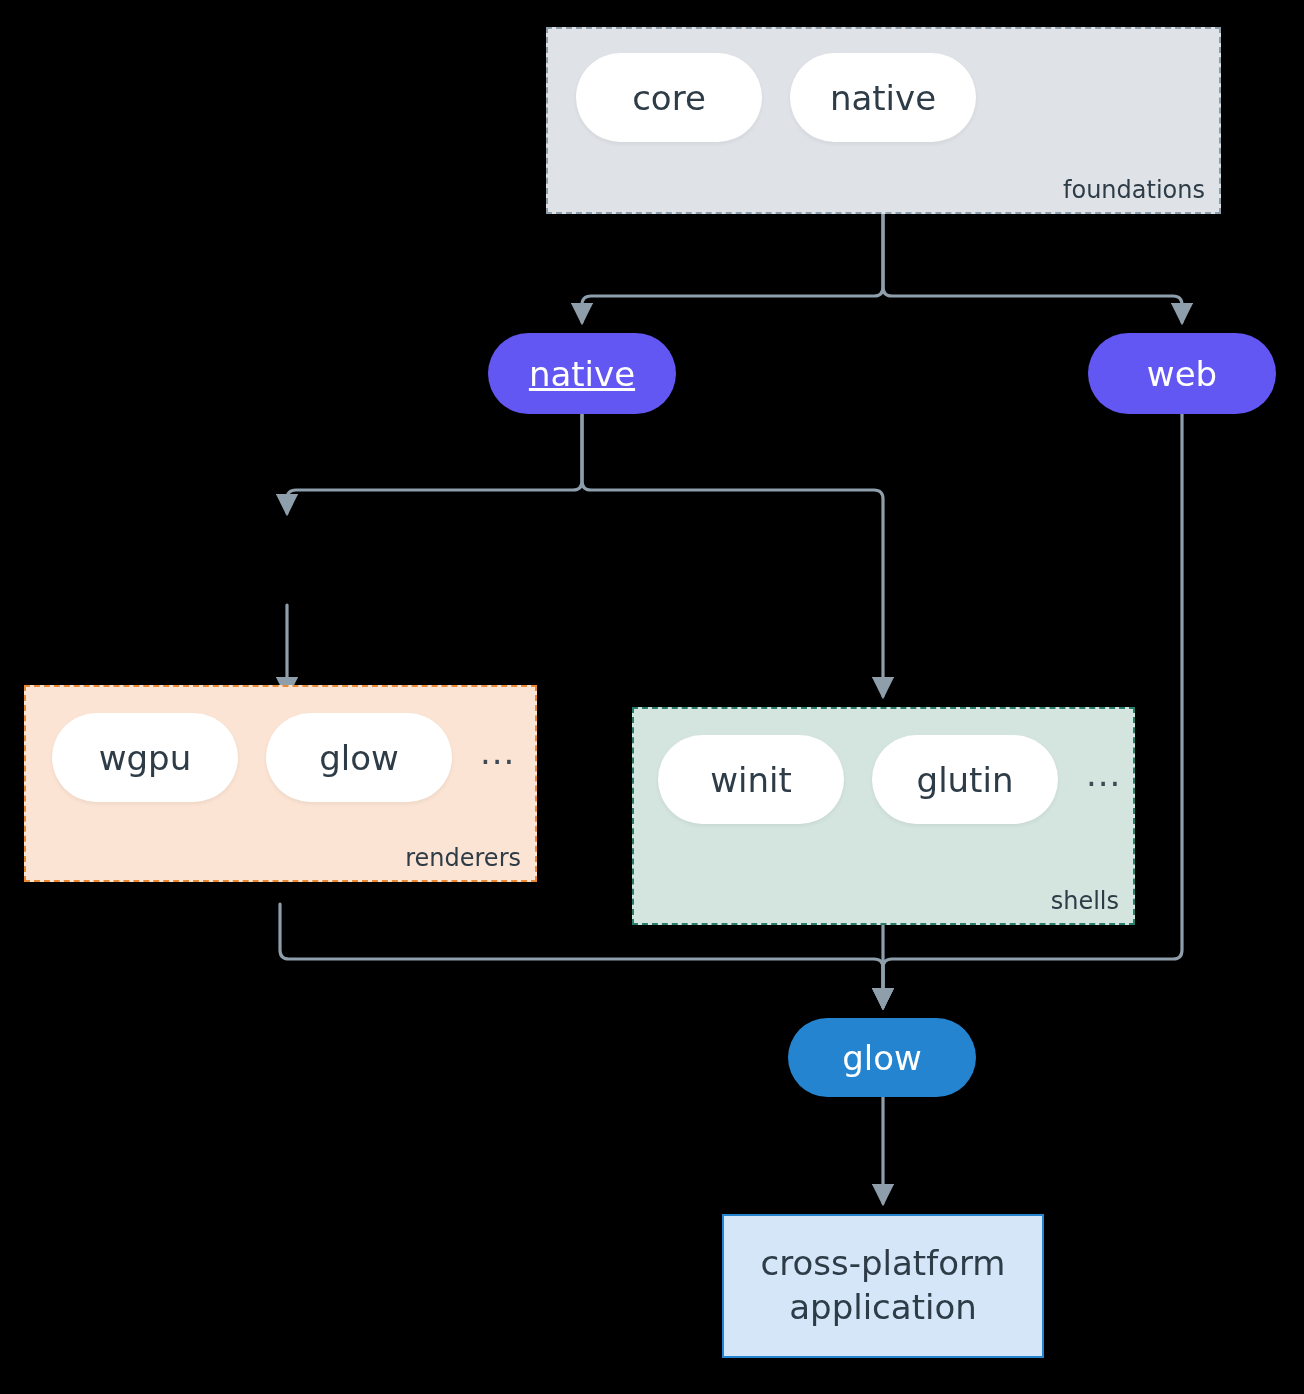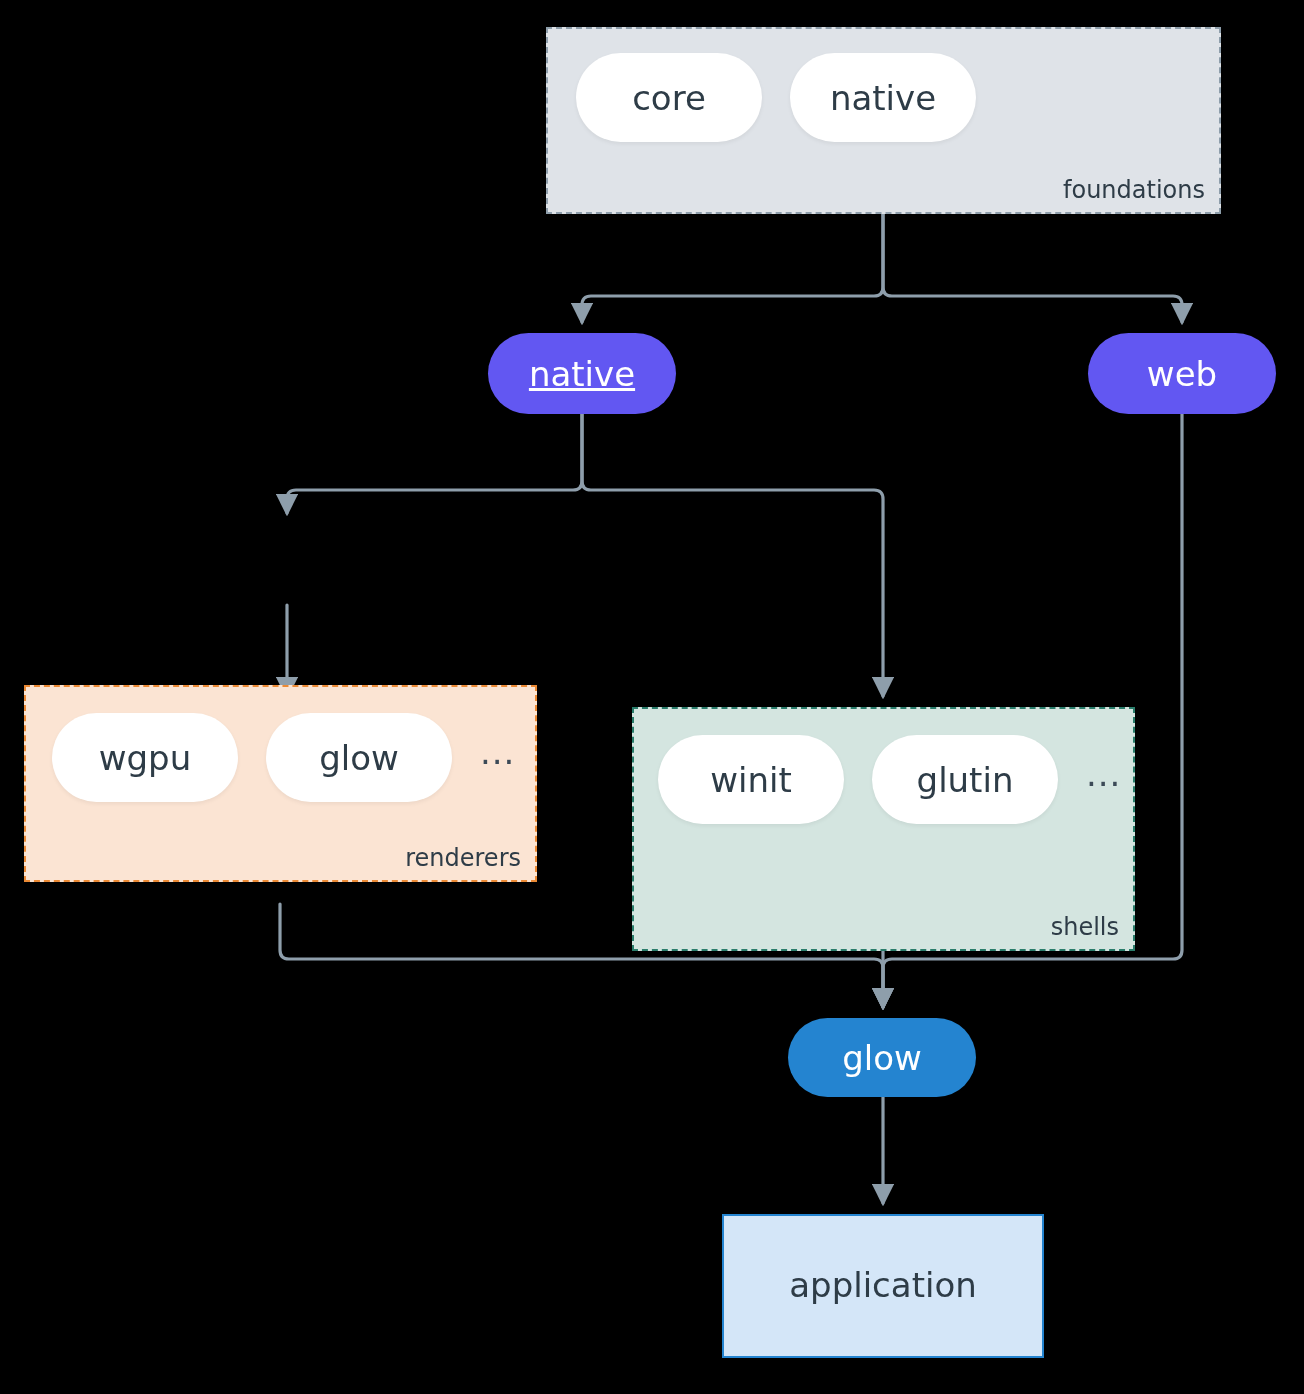--- a/index.html
+++ b/index.html
@@ -55,21 +55,21 @@
   #cluster-foundations .cluster-row { left: 28px; top: 24px; }
 
   #cluster-renderers {
     left: 24px;  top: 685px;  width: 513px;  height: 197px;
     background: #fbe4d3;
     border: 2px dashed #eb8a35;
   }
   #cluster-renderers .cluster-row { left: 26px; top: 26px; }
 
   #cluster-shells {
-    left: 632px;  top: 707px;  width: 503px;  height: 244px;
+    left: 632px;  top: 707px;  width: 503px;  height: 218px;
     background: #d4e5e0;
     border: 2px dashed #2a7d6b;
   }
   #cluster-shells .cluster-row { left: 24px; top: 26px; }
 
   
   .pill-white {
     box-sizing: border-box;
     min-width: 186px;
     height: 89px;
@@ -185,16 +185,17 @@
       <div class="pill-white">winit</div>
       <div class="pill-white">glutin</div>
       <div class="ellipsis">...</div>
     </div>
     <div class="cluster-label">shells</div>
   </div>
 
   <div class="node-pill" id="node-iced">glow</div>
 
   <div id="node-app">
+    <span>cross-platform</span>
     <span>application</span>
   </div>
 
 </div>
 
 </body></html>

